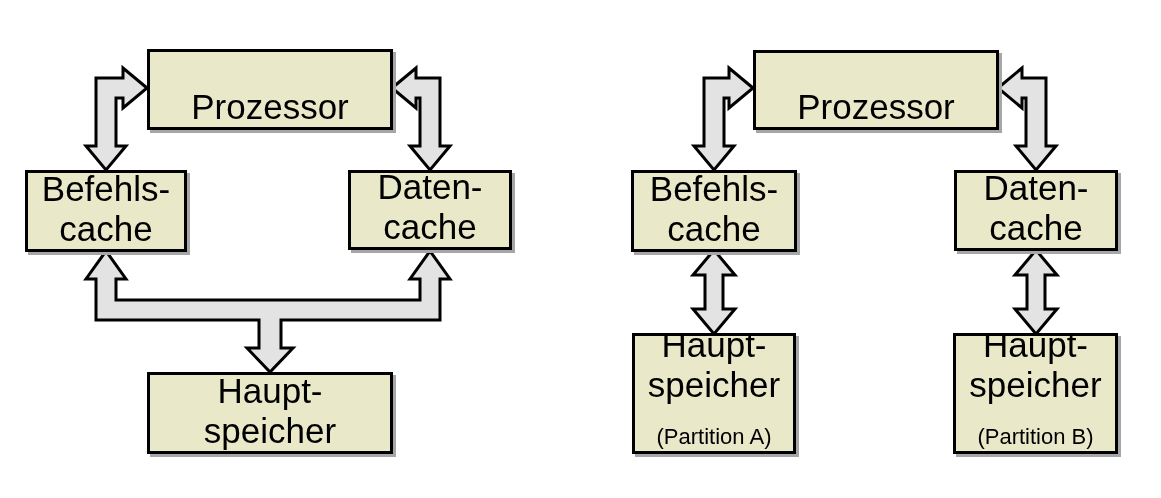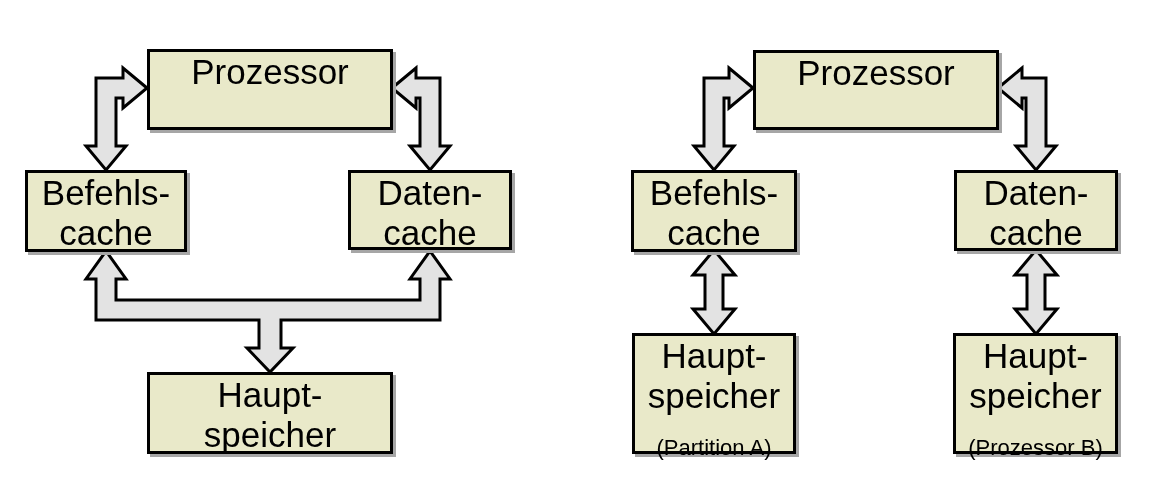--- a/index.html
+++ b/index.html
@@ -33,21 +33,21 @@
   }
   .box {
     position: absolute;
     box-sizing: border-box;
     background: var(--box-fill);
     border: 3px solid var(--box-border);
     box-shadow: 3px 3px 0 var(--box-shadow);
     display: flex;
     flex-direction: column;
     align-items: center;
-    justify-content: flex-start;
+    justify-content: flex-end;
     color: var(--text-color);
     text-align: center;
   }
   .big  { font-size: 35px; line-height: 40px; white-space: nowrap; }
   .note { font-size: 22px; line-height: 28px; margin-top: 18px; white-space: nowrap; }
 
   
   .proc-l   { left: 147px; top:  49px; width: 246px; height:  81px; }
   .icache-l { left:  25px; top: 170px; width: 162px; height:  82px; }
   .dcache-l { left: 348px; top: 170px; width: 164px; height:  80px; }
@@ -117,16 +117,16 @@
 
   <div class="box mem-a">
     <div class="big">Haupt-</div>
     <div class="big">speicher</div>
     <div class="note">(Partition A)</div>
   </div>
 
   <div class="box mem-b">
     <div class="big">Haupt-</div>
     <div class="big">speicher</div>
-    <div class="note">(Prozessor B)</div>
+    <div class="note">(Partition B)</div>
   </div>
 
 </div>
 
 </body></html>

